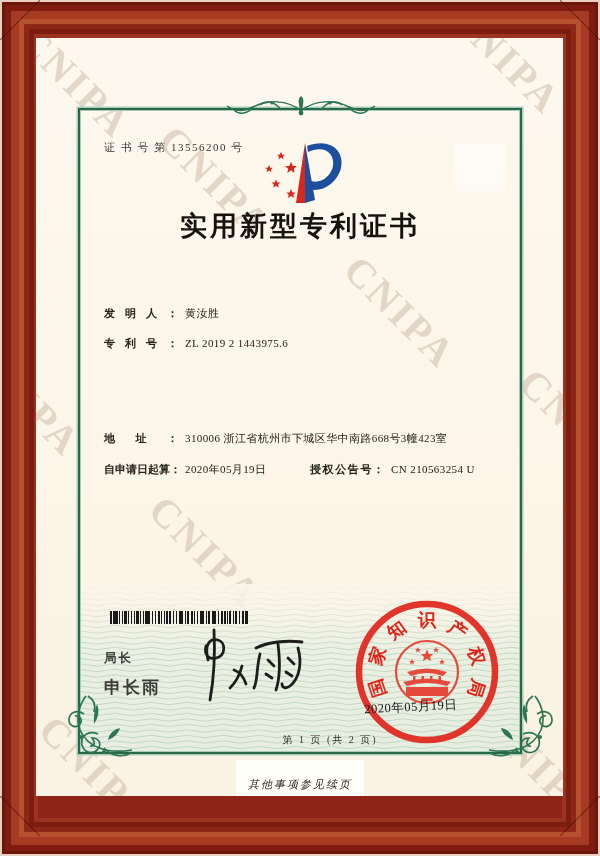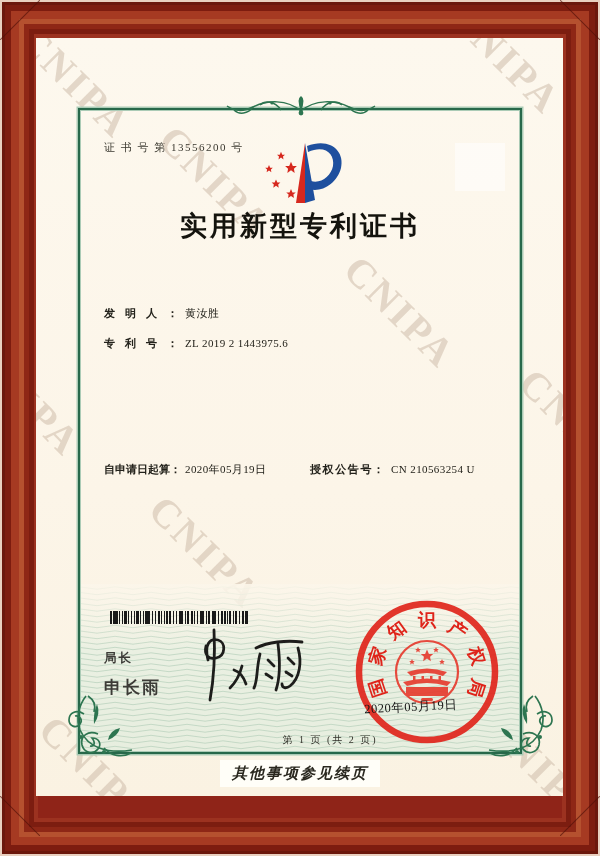--- a/index.html
+++ b/index.html
@@ -61,22 +61,22 @@
              font-size:12.5px;font-weight:700;letter-spacing:2px;color:#3c3b37;}
   .sign-name{position:absolute;left:68px;top:638px;font-family:"Liberation Sans","DejaVu Sans",sans-serif;
              font-size:17px;font-weight:700;letter-spacing:2px;color:#3c3b37;}
   .signature{position:absolute;left:154px;top:588px;}
   .signature path{fill:none;stroke:#1d1d1b;stroke-width:2.8;stroke-linecap:round;stroke-linejoin:round;}
   .seal{position:absolute;left:316px;top:559px;width:150px;height:150px;}
   #seal-org text{font-size:18px;font-weight:700;fill:#df241a;font-family:"Liberation Serif",serif;}
   .page-info{position:absolute;left:42px;top:695px;width:504px;text-align:center;
              font-size:10px;letter-spacing:2px;color:#33322b;}
   .note-wrap{position:absolute;left:42px;top:722px;width:444px;text-align:center;}
-  .note{display:inline-block;background:#fffef8;padding:4px 12px;font-style:italic;
-        font-size:15px;letter-spacing:2px;color:#2a281f;font-weight:bold;}
+  .note{display:inline-block;background:#fffef8;padding:17px 12px;font-style:italic;
+        font-size:11px;letter-spacing:2px;color:#2a281f;}
 </style>
 </head>
 <body>
 
 <div class="page">
   <div class="frame">
     <div class="miter tl"></div>
     <div class="miter tr"></div>
     <div class="miter bl"></div>
     <div class="miter br"></div>
@@ -209,20 +209,23 @@
     </div>
 
     <div class="title">实用新型专利证书</div>
 
     <div class="frow" style="top:268px">
       <span class="flabel">发明人：</span><span class="fval">黄汝胜</span>
     </div>
     <div class="frow" style="top:298px">
       <span class="flabel">专利号：</span><span class="fval">ZL 2019 2 1443975.6</span>
     </div>
+    <div class="frow" style="top:393px">
+      <span class="flabel">地址：</span><span class="fval">310006 浙江省杭州市下城区华中南路668号3幢423室</span>
+    </div>
     <div class="frow" style="top:424px;width:396px;">
       <span class="flabel">自申请日起算：</span><span class="fval">2020年05月19日</span>
       <span class="fpair2">
         <span class="flabel">授权公告号：</span><span class="fval">CN 210563254 U</span>
       </span>
     </div>
 
 
     <div class="barcode"></div>
 

